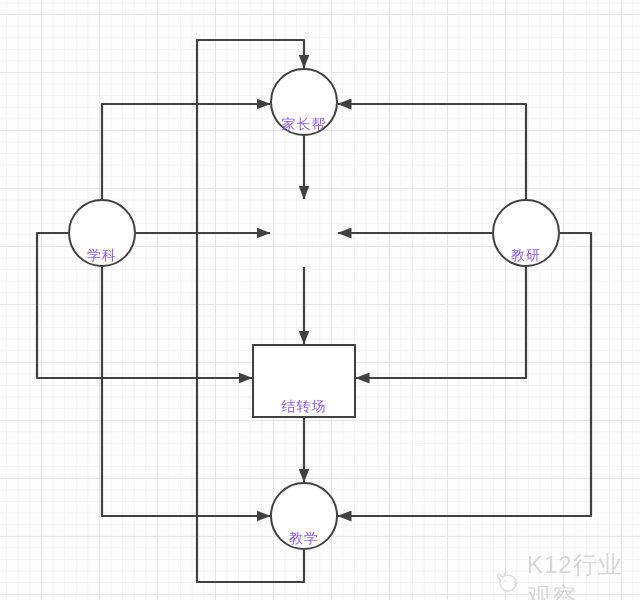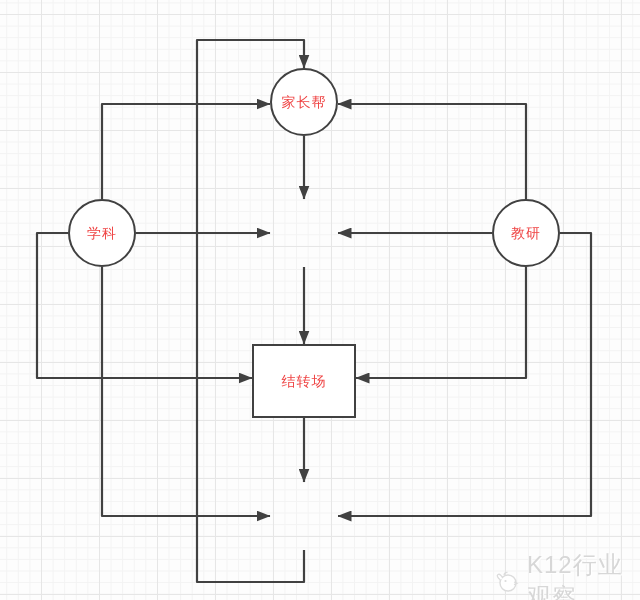--- a/index.html
+++ b/index.html
@@ -29,24 +29,24 @@
     stroke: #414141;
     stroke-width: 2.2;
     stroke-linejoin: round;
   }
   .node {
     position: absolute;
     box-sizing: border-box;
     background: #ffffff;
     border: 2.2px solid #414141;
     display: flex;
-    align-items: center;
+    align-items: flex-end;
     justify-content: center;
     text-align: center;
-    color: #ef4444;
+    color: #8b5cf6;
     font-size: 14px;
     letter-spacing: 1px;
     line-height: 1.45;
   }
   .node.circle { border-radius: 50%; }
   .node .label { white-space: pre-line; }
   .node-parent-help { left: 270px; top: 68px;  width: 68px; height: 68px; }
   .node-call-center { left: 270px; top: 199px; width: 68px; height: 68px; }
   .node-subject     { left: 68px;  top: 199px; width: 68px; height: 68px; }
   .node-research    { left: 492px; top: 199px; width: 68px; height: 68px; }
@@ -101,20 +101,23 @@
   </div>
 
   <div class="node circle node-subject">
     <span class="label">学科</span>
   </div>
 
   <div class="node node-transfer">
     <span class="label">结转场</span>
   </div>
 
+  <div class="node circle node-teaching">
+    <span class="label">教学</span>
+  </div>
 
   <div id="watermark">
     <svg width="30" height="30" viewBox="0 0 30 30" xmlns="http://www.w3.org/2000/svg">
       <g fill="#ffffff" stroke="#dcdcdc" stroke-width="1.4">
         <circle cx="16" cy="17" r="8"></circle>
         <path d="M8.5 14 C5.5 11.5 4.5 9.5 6 8.5 C7.5 7.5 9.5 9.5 10.8 12"></path>
         <path d="M12 9 C12.5 7 14 6 15.5 6.5" fill="none"></path>
       </g>
       <circle cx="13.5" cy="15" r="1.1" fill="#dcdcdc"></circle>
       <path d="M22 16 L25 17.2 L22 18.6" fill="#ffffff" stroke="#dcdcdc" stroke-width="1.2"></path>

